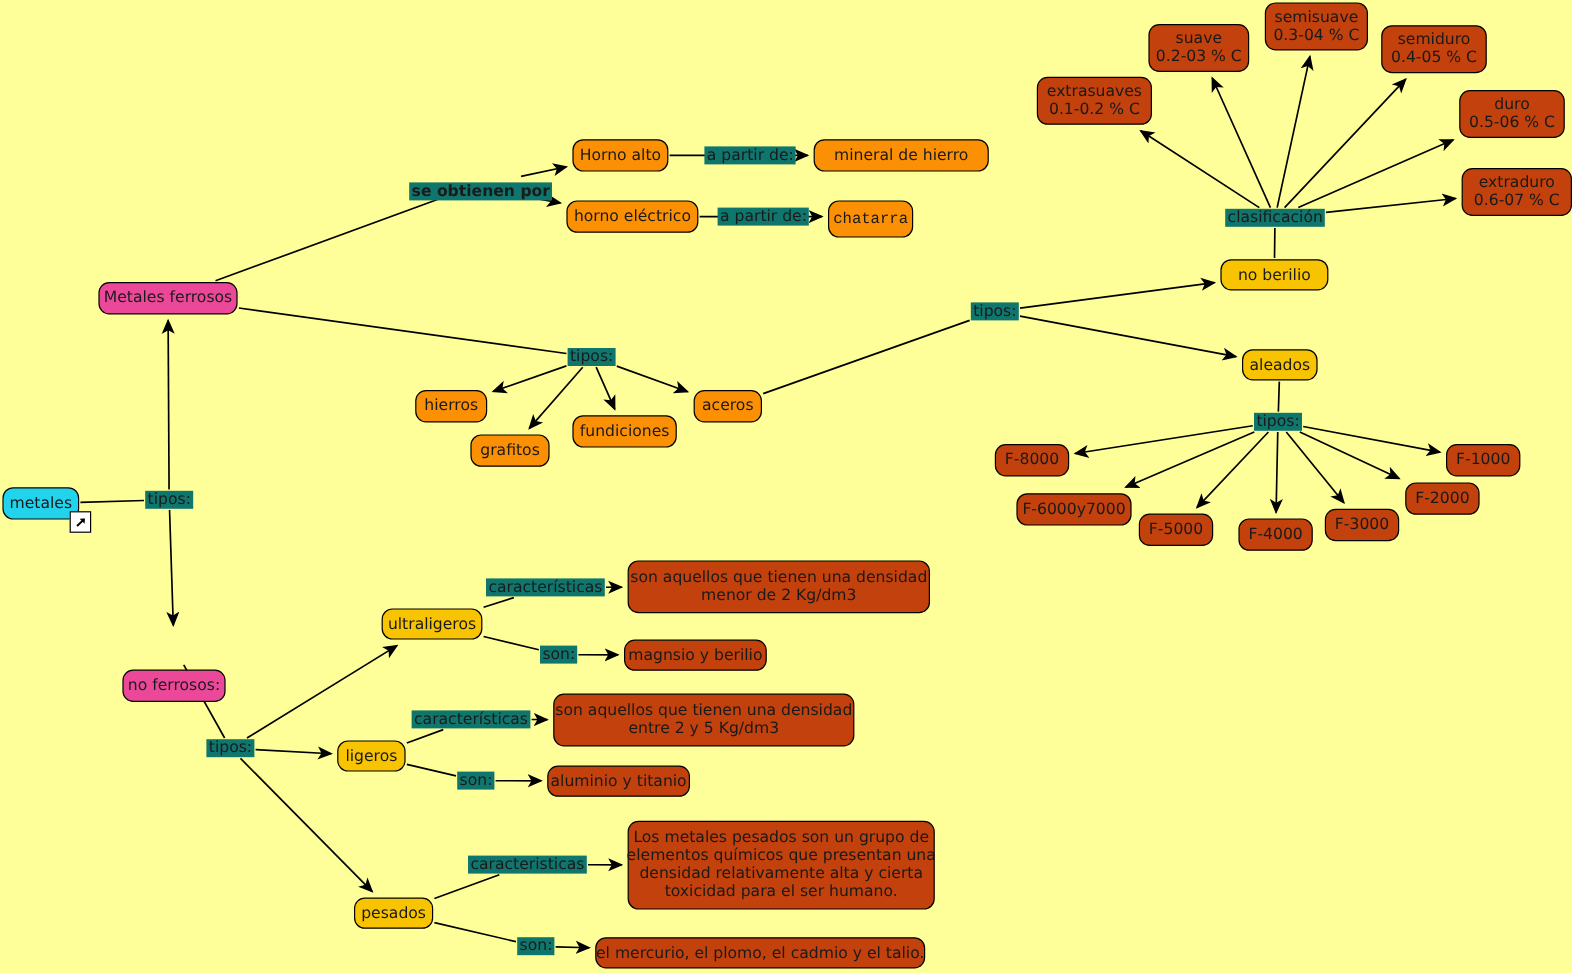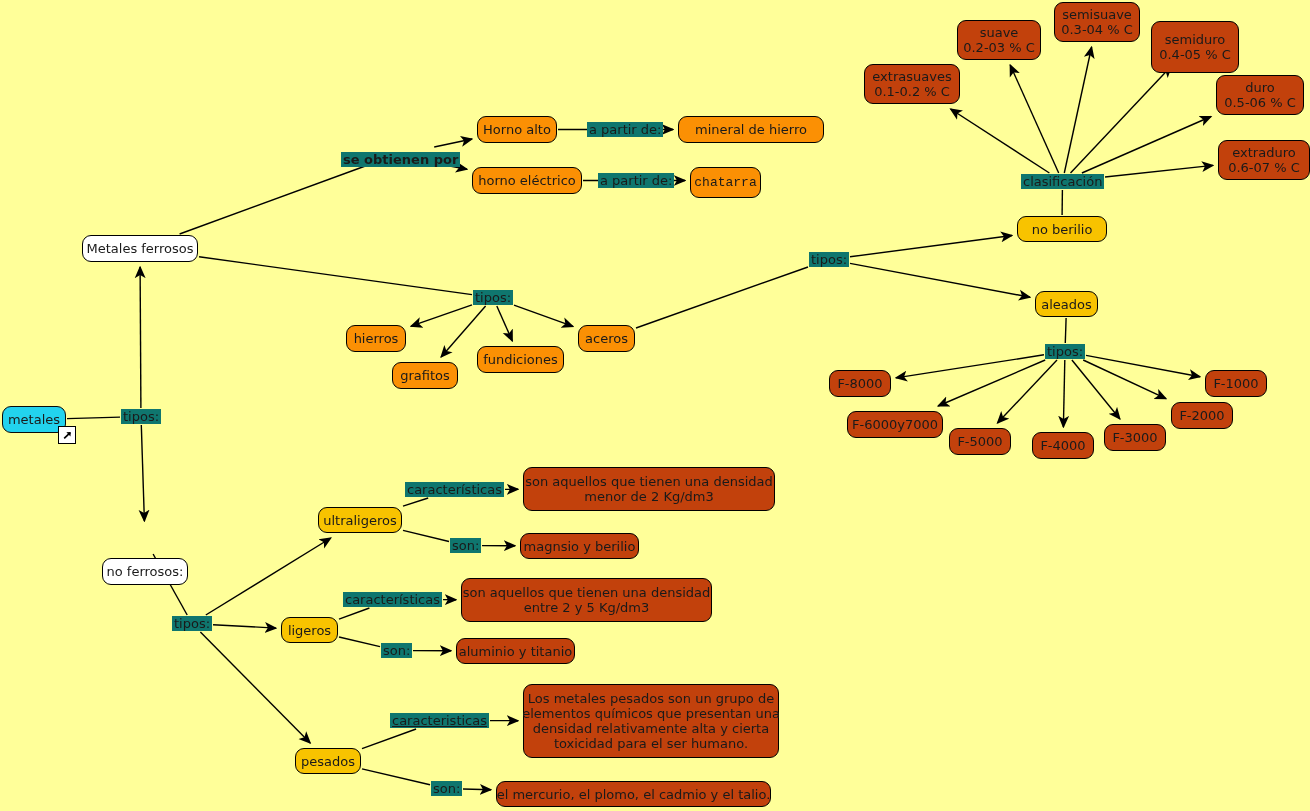--- a/index.html
+++ b/index.html
@@ -32,21 +32,21 @@
     font-size: 13px;
     line-height: 15px;
     display: flex;
     align-items: center;
     justify-content: center;
     padding: 3px 9px;
     white-space: pre;
     z-index: 3;
   }
   .n-cyan   { background: #22d3ee; border-color:#0a0a0a; }
-  .n-blue   { background: #ffffff; }
+  .n-blue   { background: #ec4899; }
   .n-orange { background: #fb9004; }
   .n-gold   { background: #f8c300; }
   .n-peach  { background: #c2410c; }
 
   .edge-label {
     position: absolute;
     font-size: 13px;
     line-height: 15px;
     color: #1a1a1a;
     background: #0f766e;
@@ -146,21 +146,21 @@
       <div class="node n-orange" style="left: 477px; top: 346px; width: 87px; height: 27px;">fundiciones</div>
       <div class="node n-orange" style="left: 578px; top: 325px; width: 57px; height: 27px;">aceros</div>
       <div class="node n-gold" style="left: 1017px; top: 216px; width: 90px; height: 26px;">no berilio</div>
       <div class="node n-gold" style="left: 1035px; top: 291px; width: 63px; height: 26px;">aleados</div>
       <div class="node n-peach" style="left: 864px; top: 64px; width: 96px; height: 40px;">extrasuaves
 0.1-0.2 % C</div>
       <div class="node n-peach" style="left: 957px; top: 20px; width: 84px; height: 40px;">suave
 0.2-03 % C</div>
       <div class="node n-peach" style="left: 1054px; top: 2px; width: 86px; height: 40px;">semisuave
 0.3-04 % C</div>
-      <div class="node n-peach" style="left: 1151px; top: 21px; width: 88px; height: 52px;">semiduro
+      <div class="node n-peach" style="left: 1151px; top: 21px; width: 88px; height: 40px;">semiduro
 0.4-05 % C</div>
       <div class="node n-peach" style="left: 1216px; top: 75px; width: 88px; height: 40px;">duro
 0.5-06 % C</div>
       <div class="node n-peach" style="left: 1218px; top: 140px; width: 92px; height: 40px;">extraduro
 0.6-07 % C</div>
       <div class="node n-peach" style="left: 829px; top: 370px; width: 62px; height: 27px;">F-8000</div>
       <div class="node n-peach" style="left: 847px; top: 411px; width: 96px; height: 27px;">F-6000y7000</div>
       <div class="node n-peach" style="left: 949px; top: 428px; width: 62px; height: 27px;">F-5000</div>
       <div class="node n-peach" style="left: 1032px; top: 432px; width: 62px; height: 27px;">F-4000</div>
       <div class="node n-peach" style="left: 1104px; top: 424px; width: 62px; height: 27px;">F-3000</div>
@@ -188,16 +188,16 @@
       <div class="edge-label" style="left: 598px; top: 173px;">a partir de:</div>
       <div class="edge-label" style="left: 473px; top: 290px;">tipos:</div>
       <div class="edge-label" style="left: 809px; top: 252px;">tipos:</div>
       <div class="edge-label" style="left: 1021px; top: 174px;">clasificación</div>
       <div class="edge-label" style="left: 1045px; top: 344px;">tipos:</div>
       <div class="edge-label" style="left: 172px; top: 616px;">tipos:</div>
       <div class="edge-label" style="left: 405px; top: 482px;">características</div>
       <div class="edge-label" style="left: 450px; top: 538px;">son:</div>
       <div class="edge-label" style="left: 343px; top: 592px;">características</div>
       <div class="edge-label" style="left: 381px; top: 643px;">son:</div>
-      <div class="edge-label" style="left: 390px; top: 713px; text-decoration: underline;">caracteristicas</div>
+      <div class="edge-label" style="left: 390px; top: 713px;">caracteristicas</div>
       <div class="edge-label" style="left: 431px; top: 781px;">son:</div>
     </div>
 </div>
 
 </body></html>

